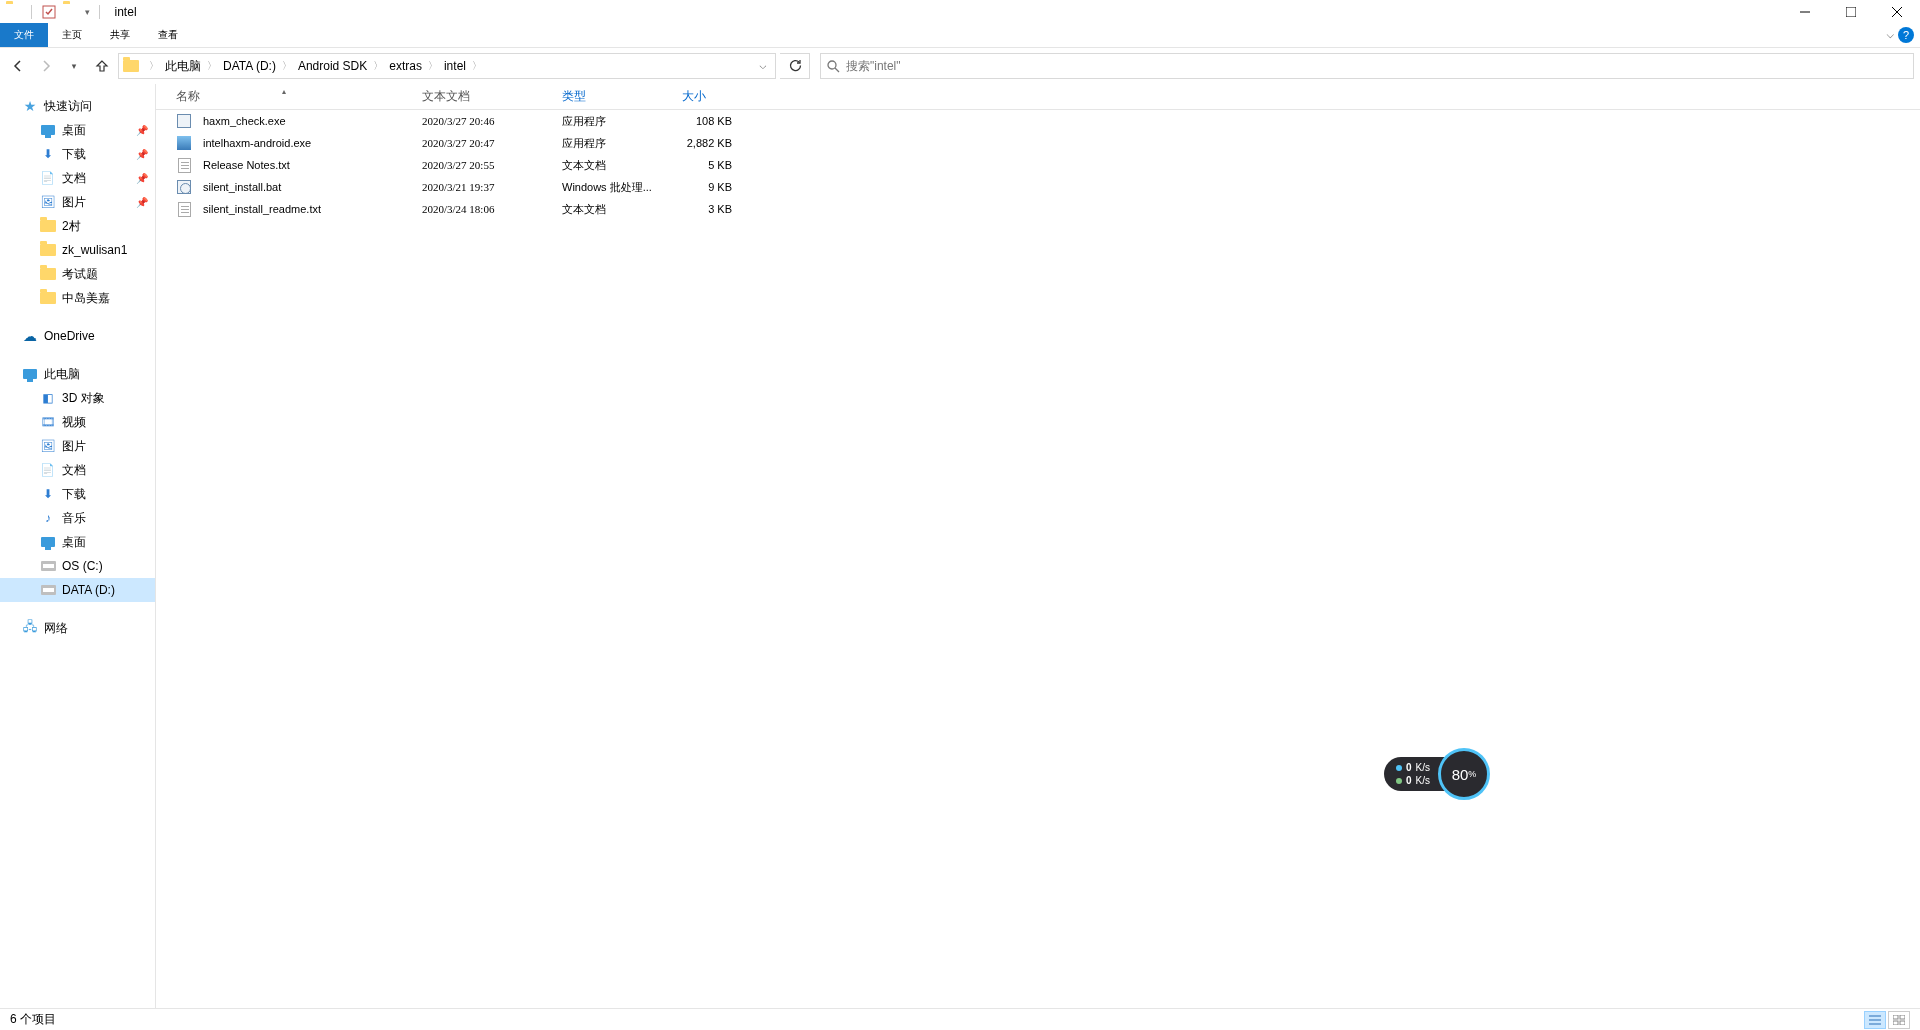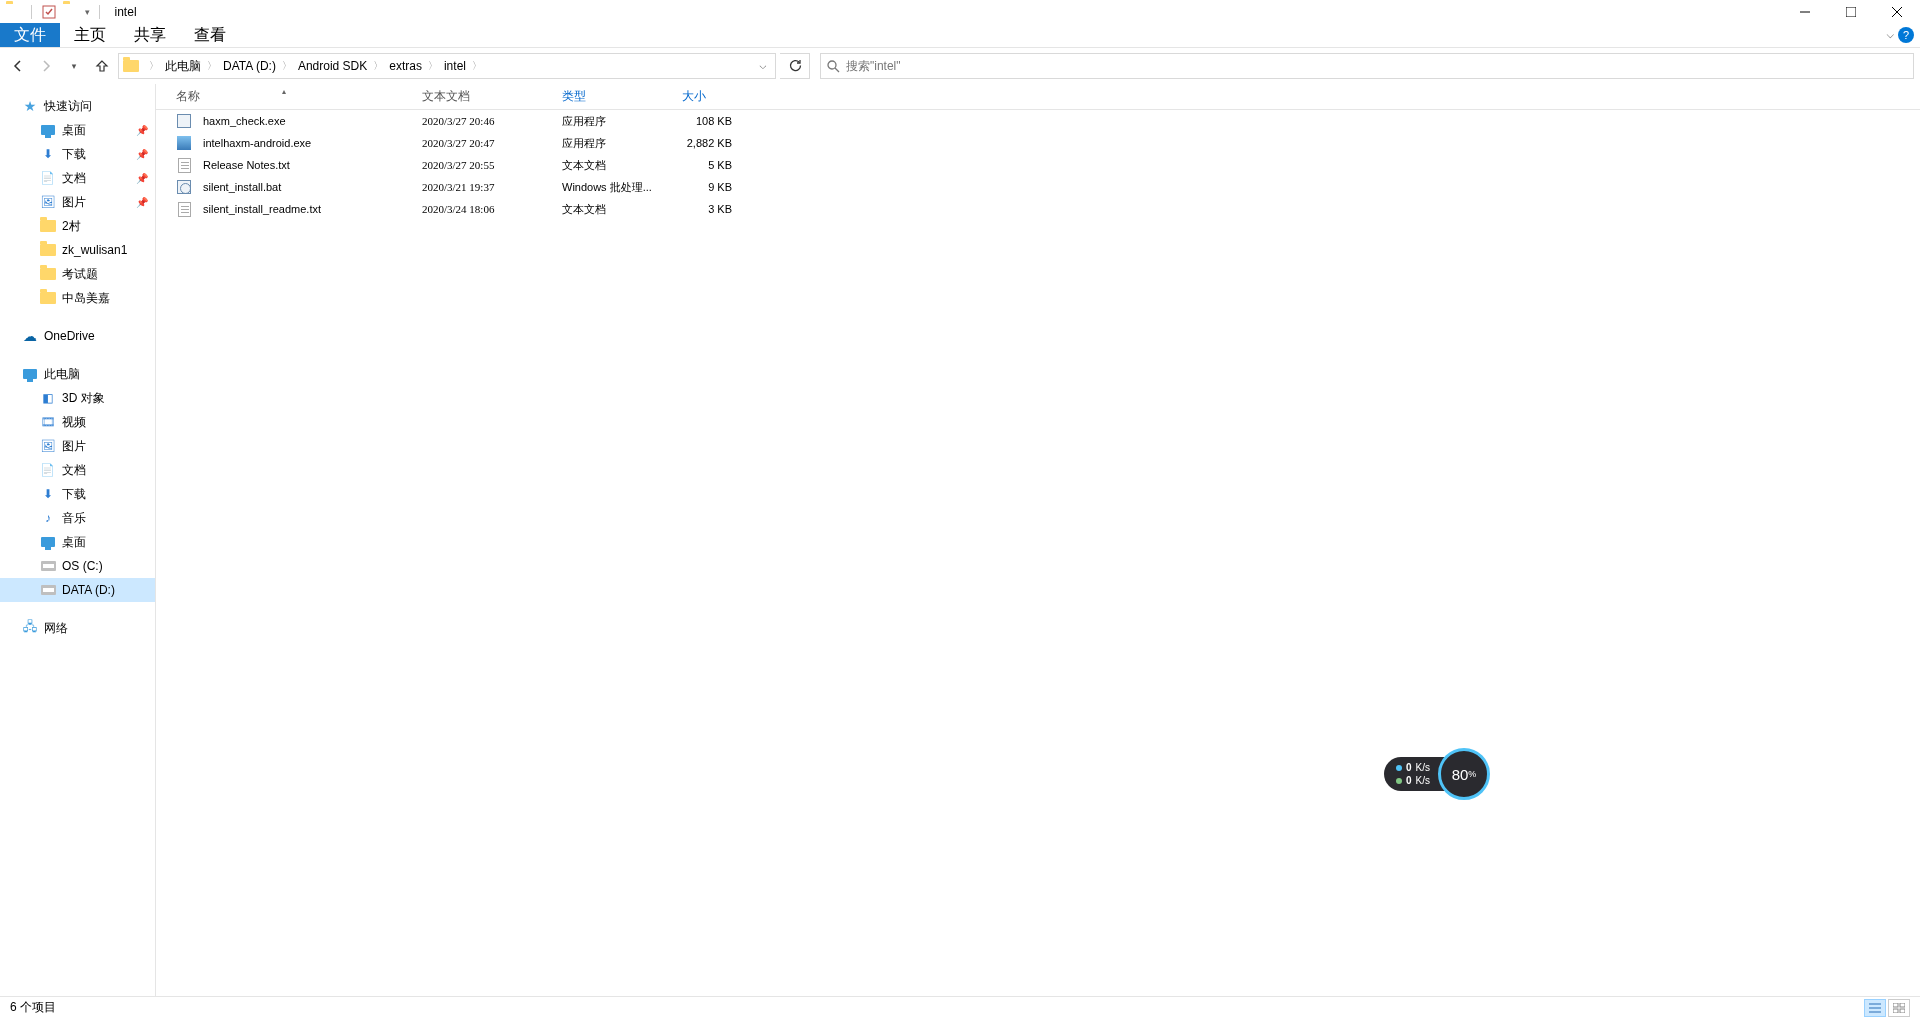--- a/index.html
+++ b/index.html
@@ -10,21 +10,21 @@
   .titlebar-left { display: flex; align-items: center; gap: 6px; padding-left: 6px; }
   .tb-icon { width: 16px; height: 16px; display: inline-block; }
   .tb-sep { width: 1px; height: 14px; background: #ccc; margin: 0 3px; }
   .titlebar-title { font-size: 12px; margin-left: 6px; }
   .winctrl { margin-left: auto; display: flex; }
   .winbtn { width: 46px; height: 23px; display: flex; align-items: center; justify-content: center; }
   .winbtn svg { width: 10px; height: 10px; }
 
   
   .ribbon { height: 25px; display: flex; align-items: stretch; border-bottom: 1px solid #e5e5e5; }
-  .ribbon-tab { padding: 0 14px; display: flex; align-items: center; font-size: 16px; }
+  .ribbon-tab { padding: 0 14px; display: flex; align-items: center; font-size: 10px; }
   .ribbon-tab.file { background: #1979ca; color: #fff; }
   .ribbon-right { margin-left: auto; display: flex; align-items: center; padding-right: 6px; gap: 4px; }
   .help-circle { width: 16px; height: 16px; border-radius: 50%; background: #0078d7; color: #fff; font-size: 11px; display: flex; align-items: center; justify-content: center; }
 
   
   .navrow { height: 36px; display: flex; align-items: center; padding: 4px 6px; gap: 4px; }
   .navbtn { width: 24px; height: 24px; display: flex; align-items: center; justify-content: center; color: #555; }
   .navbtn.disabled { color: #bbb; }
   .addressbar { flex: 0 0 658px; height: 26px; border: 1px solid #d9d9d9; display: flex; align-items: center; padding-left: 4px; background: #fff; }
   .crumb { display: flex; align-items: center; padding: 0 2px; font-size: 12px; white-space: nowrap; }
@@ -58,21 +58,21 @@
 
   .row { height: 22px; display: flex; align-items: center; font-size: 11px; }
   .row.sel { background: #cce8ff; outline: 1px solid #99d1ff; outline-offset: -1px; }
   .cell { padding-left: 10px; overflow: hidden; white-space: nowrap; text-overflow: ellipsis; }
   .cell-name { width: 256px; padding-left: 20px; display:flex; align-items:center; gap:5px; }
   .cell-date { width: 140px; font-family: Liberation Serif, serif; }
   .cell-type { width: 120px; }
   .cell-size { width: 70px; text-align: right; padding-right: 10px; }
 
   
-  .statusbar { position: absolute; bottom: 12px; left: 0; right: 0; height: 22px; border-top: 1px solid #e5e5e5; display: flex; align-items: center; padding: 0 10px; font-size: 12px; background: #fff; }
+  .statusbar { position: absolute; bottom: 0; left: 0; right: 0; height: 22px; border-top: 1px solid #e5e5e5; display: flex; align-items: center; padding: 0 10px; font-size: 12px; background: #fff; }
   .status-right { margin-left: auto; display: flex; gap: 2px; }
   .viewbtn { width: 22px; height: 18px; border: 1px solid #ccc; display:flex; align-items:center; justify-content:center; }
   .viewbtn.active { background: #cce8ff; border-color:#99d1ff; }
 
   
   .widget { position: absolute; right: 430px; bottom: 230px; display:flex; align-items:center; }
   .widget-pill { background:#2a2a2f; color:#fff; border-radius: 20px 0 0 20px; padding: 4px 18px 4px 12px; font-size:10px; line-height:13px; }
   .widget-row { display:flex; align-items:center; gap:4px; }
   .dot-up { width:6px; height:6px; border-radius:50%; background:#4fc3f7; }
   .dot-dn { width:6px; height:6px; border-radius:50%; background:#81c784; }

